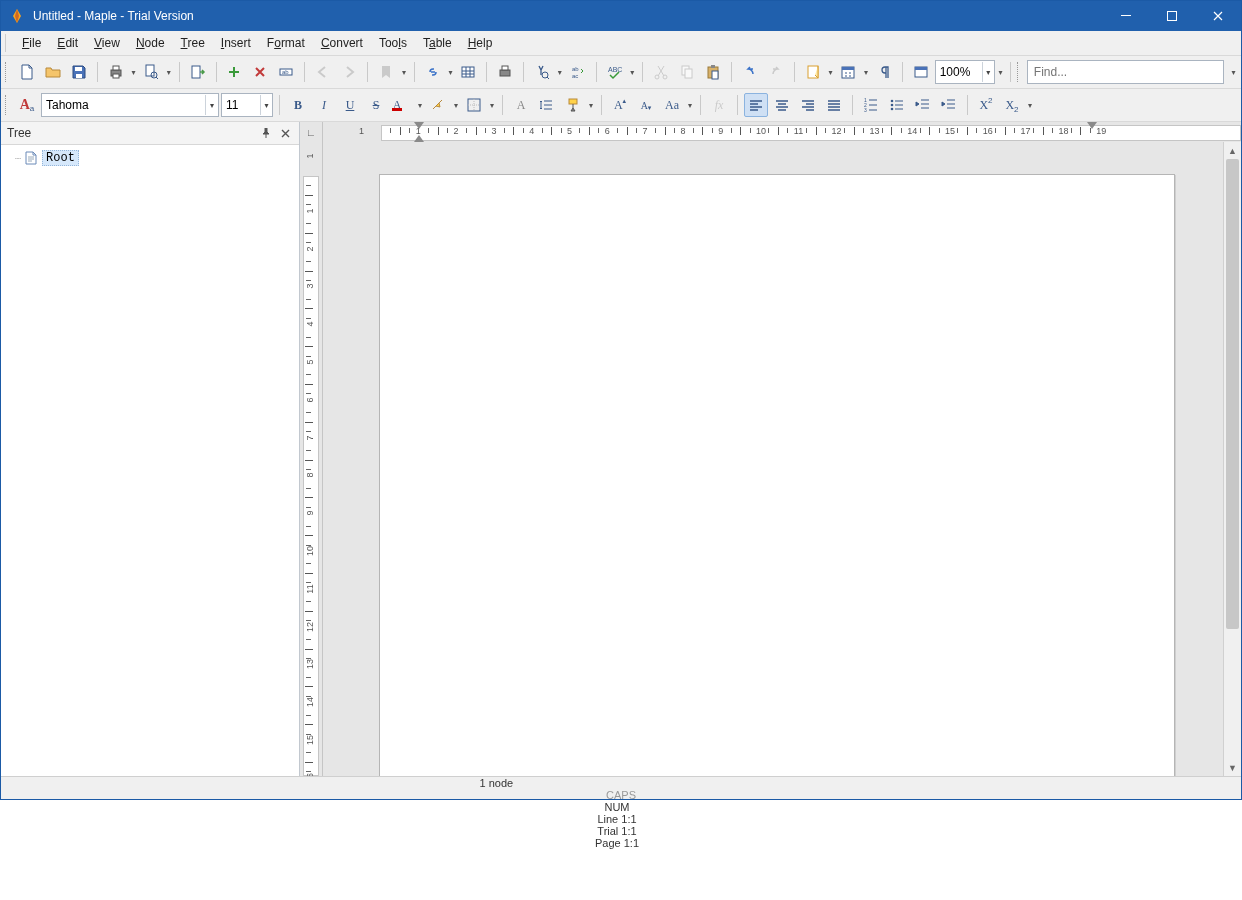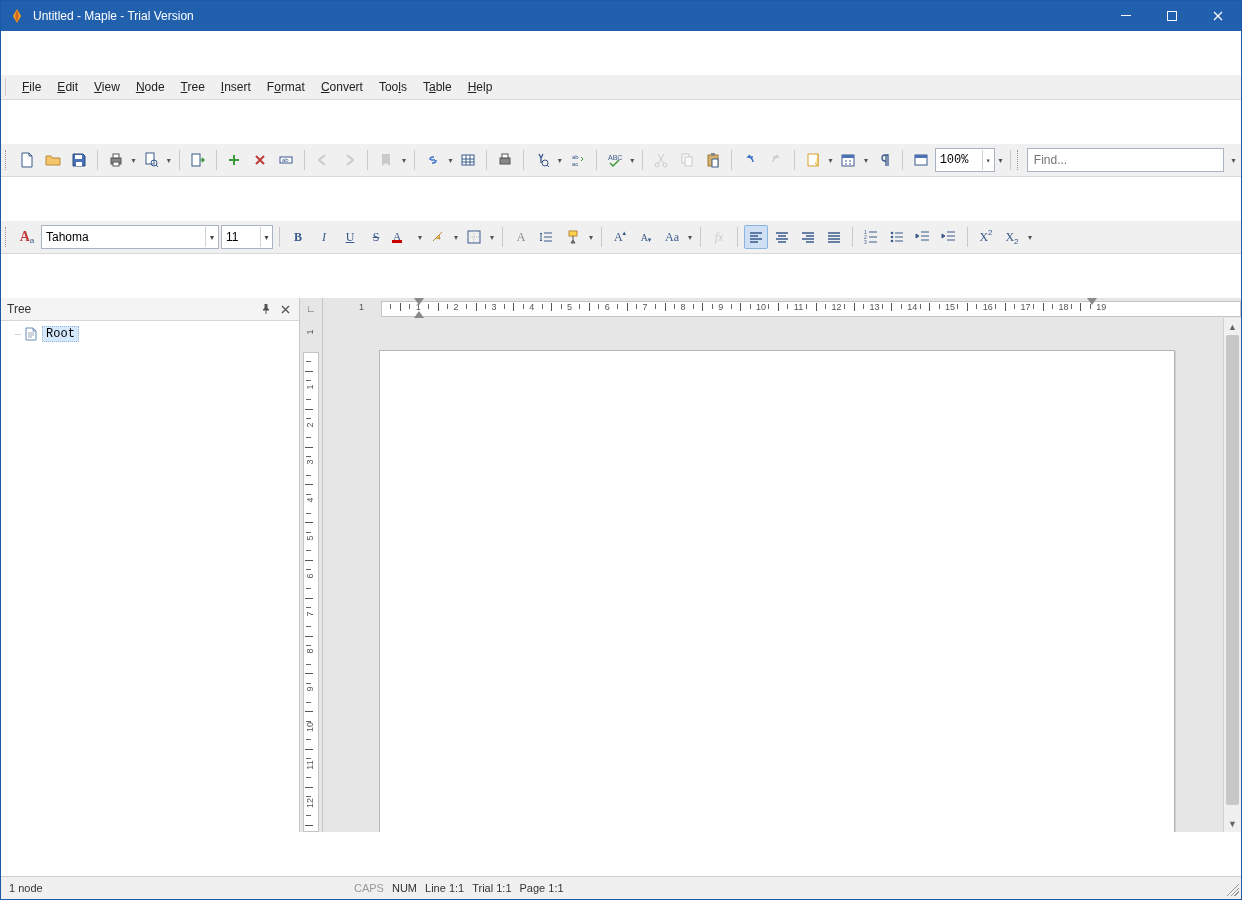--- a/index.html
+++ b/index.html
@@ -1,16 +1,16 @@
 <!DOCTYPE html>
 <html><head>
 <meta charset="utf-8">
 <style>
 html, body { margin:0; padding:0; width:1242px; height:900px; font-family:Tahoma, Segoe UI, Arial, sans-serif; font-size:12px; overflow:hidden; background:#fff; }
-.window { width:1242px; height:900px; display:flex; flex-direction:column; border:1px solid #1b5aa6; box-sizing:border-box;gap:44px; }
+.window { width:1242px; height:800px; display:flex; flex-direction:column; border:1px solid #1b5aa6; box-sizing:border-box; }
 .titlebar { height:30px; background:#2060ad; color:#fff; display:flex; align-items:center; }
 .titlebar .app-icon { width:16px; height:16px; margin:0 8px; }
 .titlebar .title { flex:1; font-size:12px; }
 .titlebar .win-btn { width:46px; height:30px; display:flex; align-items:center; justify-content:center; color:#fff; }
 
 .menubar { height:24px; background:#f0f0f0; border-bottom:1px solid #d9d9d9; display:flex; align-items:center; padding:0 4px; }
 .menubar .sep { width:4px; height:18px; border-left:1px solid #ccc; margin-right:4px; }
 .menubar .menu-item { padding:3px 8px; color:#222; }
 .menubar .menu-item u { text-decoration:underline; }
 
@@ -60,21 +60,21 @@
 .vruler .tick-mid { position:absolute; left:5px; width:8px; height:1px; background:#555; }
 
 .canvas-scroll { flex:1; overflow:auto; background:#e6e6e6; position:relative; }
 .page { position:absolute; left:56px; top:32px; width:794px; height:1123px; background:#fff; border:1px solid #b5b5b5; box-shadow:1px 1px 0 #cfcfcf; }
 
 .scrollbar-v { width:17px; background:#f0f0f0; border-left:1px solid #d0d0d0; display:flex; flex-direction:column; }
 .scrollbar-v .arrow { height:17px; display:flex; align-items:center; justify-content:center; color:#666; font-size:9px; }
 .scrollbar-v .track { flex:1; background:#f0f0f0; position:relative; }
 .scrollbar-v .thumb { position:absolute; left:2px; right:2px; top:0; height:470px; background:#c7c7c7; border-radius:2px; }
 
-.statusbar { height:22px; background:#f0f0f0; border-top:1px solid #cfcfcf; display:flex; align-items:center; font-size:11px; color:#333; }
+.statusbar { height:22px; background:#f0f0f0; border-top:1px solid #cfcfcf; display:flex; align-items:center; font-size:11px; color:#333;flex-direction:column; }
 .statusbar .cell { padding:0 8px;}
 .statusbar .left { width:299px; box-sizing:border-box; border-right:1px solid transparent; }
 .statusbar .spacer { flex:1; }
 .statusbar .grip-corner { width:16px; height:16px; margin-right:2px; background:
   linear-gradient(135deg, transparent 60%, #999 60%, #999 65%, transparent 65%,
     transparent 72%, #999 72%, #999 77%, transparent 77%,
     transparent 84%, #999 84%, #999 89%, transparent 89%); }
 </style>
 </head>
 <body>
@@ -297,21 +297,21 @@
           <path d="M9 3h3v11M9 3a3 3 0 000 6h1V3M10 3v11" fill="none" stroke="#3a5a8a" stroke-width="1.3"></path>
         </svg>
       </div>
     <span class="sep"></span>
     <div class="btn">
         <svg viewBox="0 0 16 16">
           <rect x="2" y="3" width="12" height="10" fill="#fff" stroke="#3a5a8a"></rect>
           <rect x="2" y="3" width="12" height="3" fill="#4a72b8"></rect>
         </svg>
       </div>
-    <div class="combo" style="width:58px;font-family:Liberation Mono, monospace;">
+    <div class="combo" style="width:58px;">
       <input style="width: 38px;" value="100%">
       <div class="cbtn">▾</div>
     </div>
     <div class="drop-arrow">▾</div>
     <span class="sep"></span>
     <span class="grip"></span>
     <input class="find-input" placeholder="Find..." style="">
     <div class="drop-arrow" style="margin-left:4px;">▾</div>
   </div>
 

